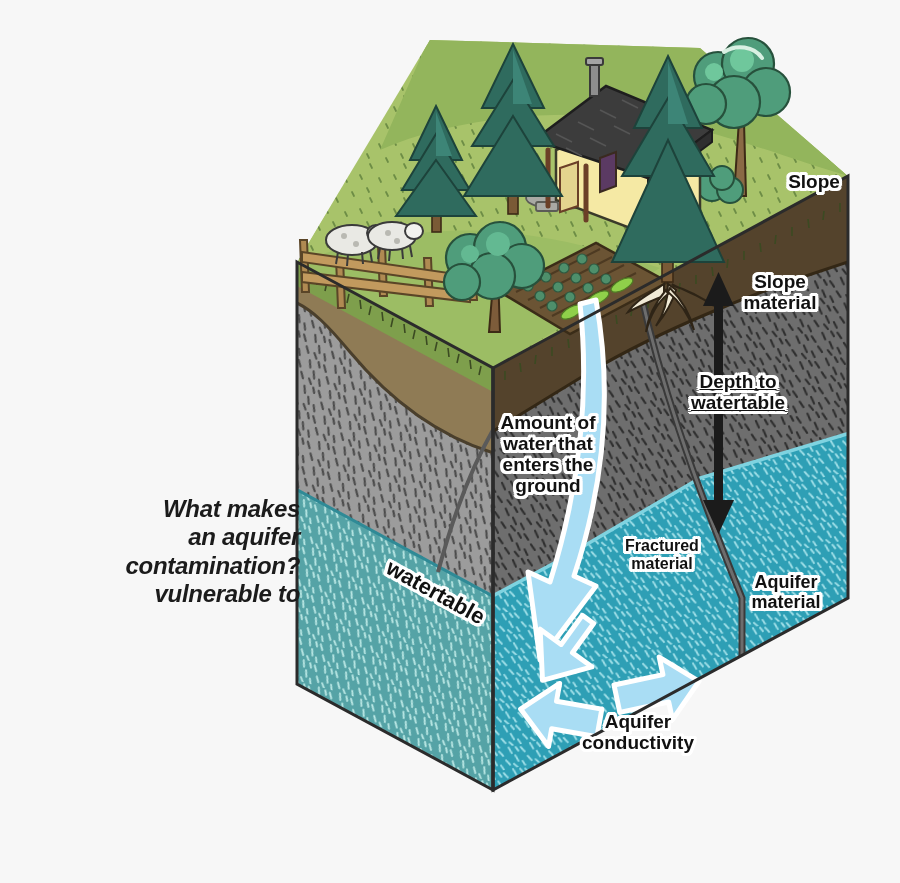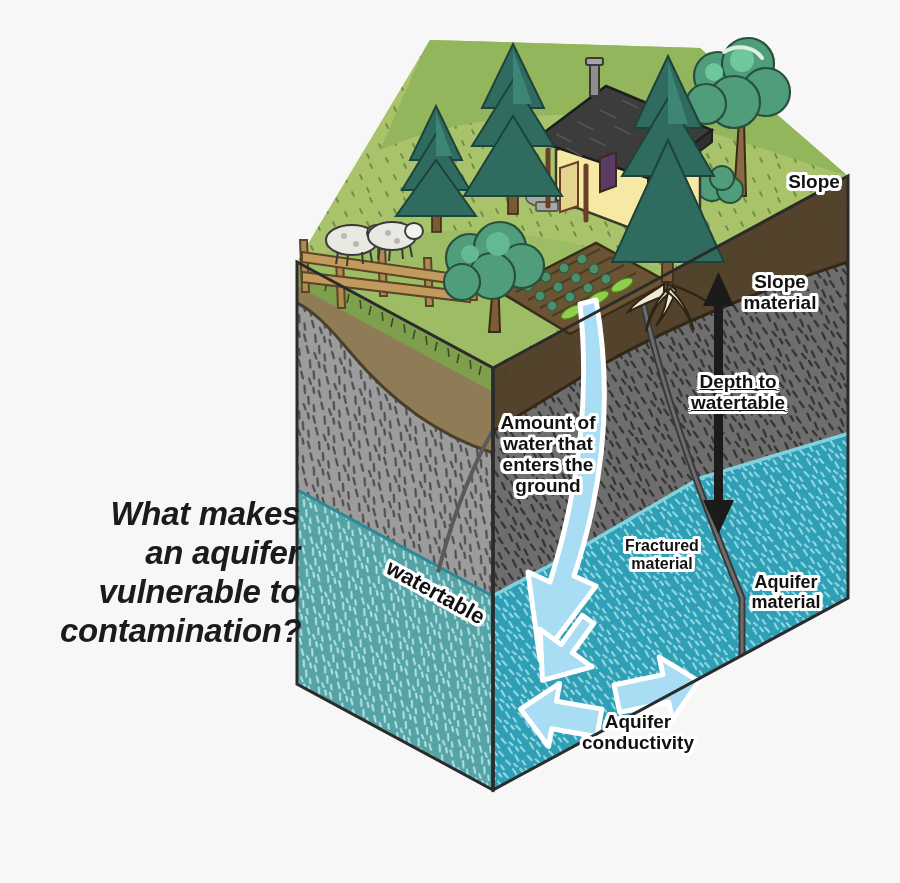--- a/index.html
+++ b/index.html
@@ -5,21 +5,21 @@
   html,body{margin:0;padding:0;background:#f7f7f7;}
   body{width:900px;height:883px;overflow:hidden;
        font-family:"Liberation Sans","DejaVu Sans",sans-serif;}
   #stage{position:relative;width:900px;height:883px;background:#f7f7f7;}
   svg#scene{position:absolute;left:0;top:0;width:900px;height:883px;display:block;}
 
   
   .question{
     position:absolute; left:60px; top:495px; width:240px;
     text-align:right; font-style:italic; font-weight:bold;
-    font-size:33px; line-height:1.18; color:#1b1b1b;
+    font-size:24px; line-height:1.18; color:#1b1b1b;
     letter-spacing:-0.3px;
   }
   .question div{white-space:nowrap;}
 
   
   .lbl{
     position:absolute; color:#111; font-weight:bold; line-height:1.1;
     text-align:center; white-space:pre-line;
     text-shadow:
       2px 0 0 #fff, -2px 0 0 #fff, 0 2px 0 #fff, 0 -2px 0 #fff,
@@ -329,22 +329,22 @@
     <g fill="none" stroke="#2b2b2b" stroke-width="3">
       <polygon points="297,262 493,368 493,790 297,684"></polygon>
       <polygon points="493,368 848,176 848,598 493,790"></polygon>
       <line x1="493" y1="368" x2="493" y2="790"></line>
     </g>
   </svg>
 
   <div class="question">
     <div>What makes</div>
     <div>an aquifer</div>
+    <div>contamination?</div>
     <div>vulnerable to</div>
-    <div>contamination?</div>
   </div>
 
   <div class="lbl" id="label-slope">Slope</div>
   <div class="lbl" id="label-soil">Slope
 material</div>
   <div class="lbl" id="label-depth">Depth to
 watertable</div>
   <div class="lbl" id="label-amount">Amount of
 water that
 enters the

